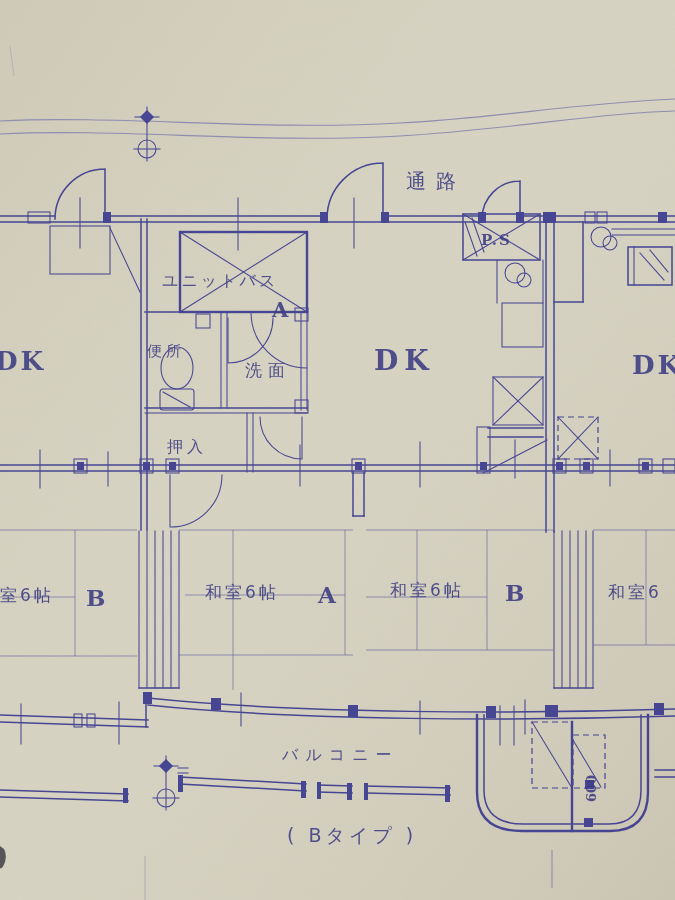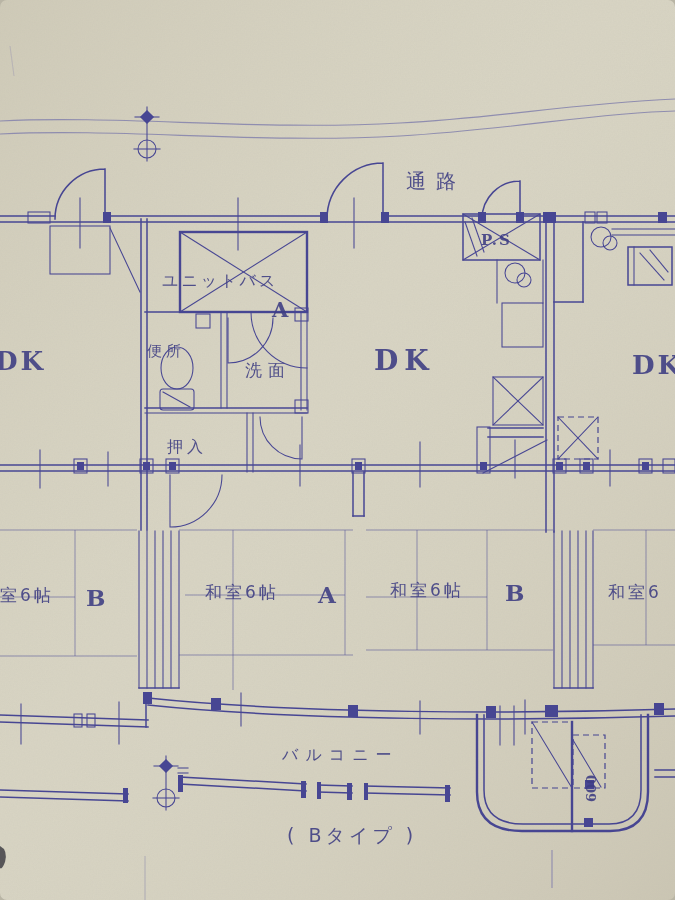--- a/index.html
+++ b/index.html
@@ -2,21 +2,21 @@
 <html style="--c-paper: #d7d3c1; --c-ink: #3d3c90; --c-ink_faint: #8a88ae; --c-text: #32327e;"><head>
 <meta charset="utf-8">
 <style>
   :root{
     --c-paper:#d7d3c1;
     --c-ink:#3d3c90;
     --c-ink_faint:#8a88ae;
     --c-text:#32327e;
   }
   html,body{margin:0;padding:0;background:#b9b5a5;}
-  .stage{width:675px;height:900px;position:relative;overflow:hidden;border-radius:7px;}
+  .stage{width:675px;height:900px;position:relative;overflow:hidden;}
   svg{display:block;filter:blur(.3px);}
   .w1{stroke:var(--c-ink);stroke-width:1.5;fill:none;stroke-linecap:square;}
   .w2{stroke:var(--c-ink);stroke-width:2.4;fill:none;stroke-linecap:square;}
   .wt{stroke:var(--c-ink);stroke-width:1.05;fill:none;stroke-linecap:square;}
   .fa{stroke:var(--c-ink_faint);stroke-width:1.1;fill:none;}
   .fl{fill:var(--c-ink);stroke:none;}
   .tat{stroke:var(--c-ink);stroke-width:1;opacity:.5;fill:none;}
   .dsh{stroke:var(--c-ink);stroke-width:1.2;fill:none;stroke-dasharray:6 4;}
   .drawing{opacity:.93;}
   text{fill:var(--c-text);font-family:"DejaVu Sans",sans-serif;opacity:.88;}

